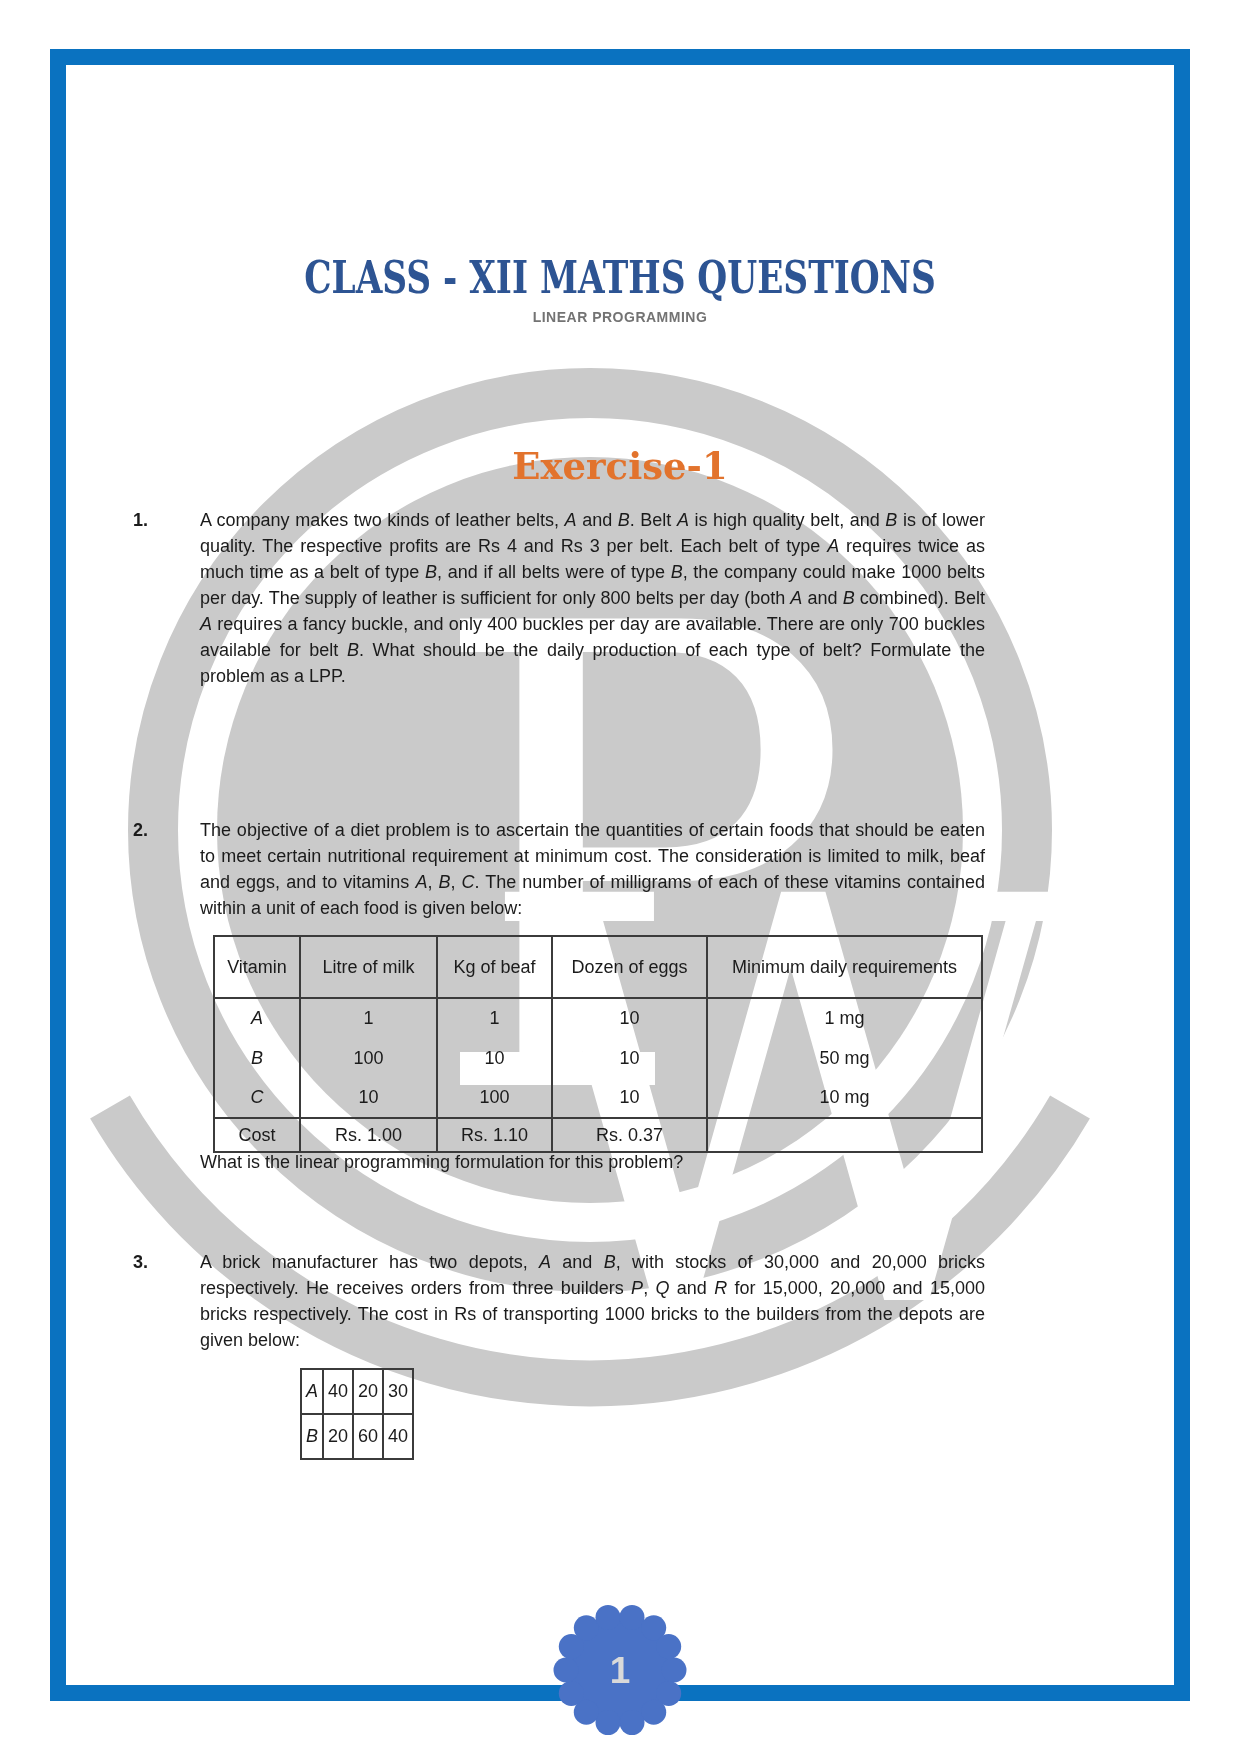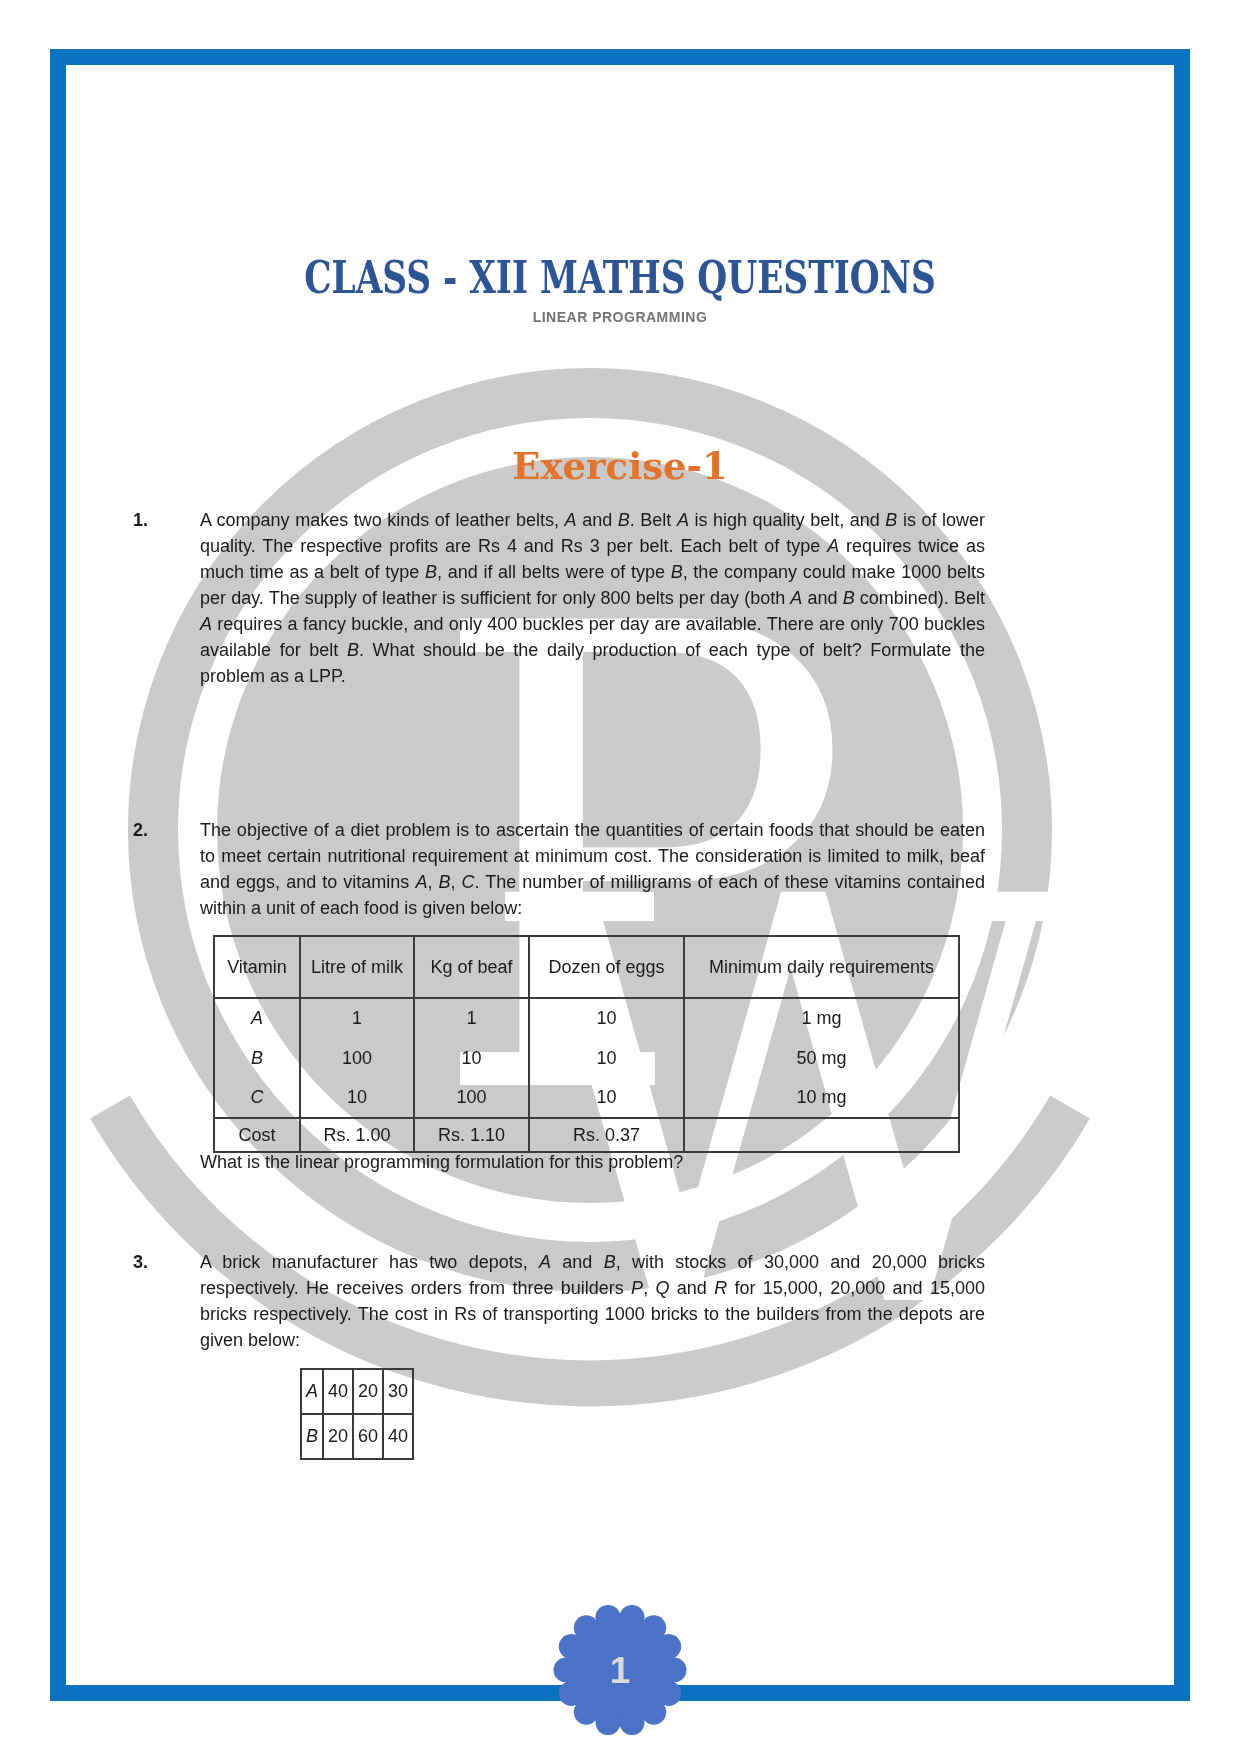--- a/index.html
+++ b/index.html
@@ -30,21 +30,21 @@
   td,th{
     border:2px solid #3b3b3b;font-size:18px;font-weight:normal;
     text-align:center;vertical-align:middle;padding:0 4px;box-sizing:border-box;
   }
   .it{font-style:italic;}
   .vtable{position:absolute;left:213px;top:935px;}
   .vtable thead tr{height:62px;}
   .vtable tbody.vals tr{height:40px;}
   .vtable tbody.vals td{border-top:none;border-bottom:none;}
   .vtable tbody.cost tr{height:34px;}
-  .c0{width:86px;border-radius:27px;}.c1{width:114px;}.c2{width:115px;}.c3{width:155px;}.c4{width:275px;}
+  .c0{width:86px;border-radius:27px;}.c1{width:137px;}.c2{width:115px;}.c3{width:155px;}.c4{width:275px;}
   .ttable{position:absolute;left:300px;top:1368px;}
   .ttable tr.hrow{height:80px;}
   .ttable tr.drow{height:45px;}
   .t0{width:158px;}.t1{width:121px;}.t2{width:121px;}.t3{width:121px;}
   .corner{
     position:relative;padding:0;
     background:linear-gradient(to bottom right,
       transparent calc(50% - 1.5px), #3b3b3b calc(50% - 0.5px),
       #3b3b3b calc(50% + 0.5px), transparent calc(50% + 1.5px));
   }

